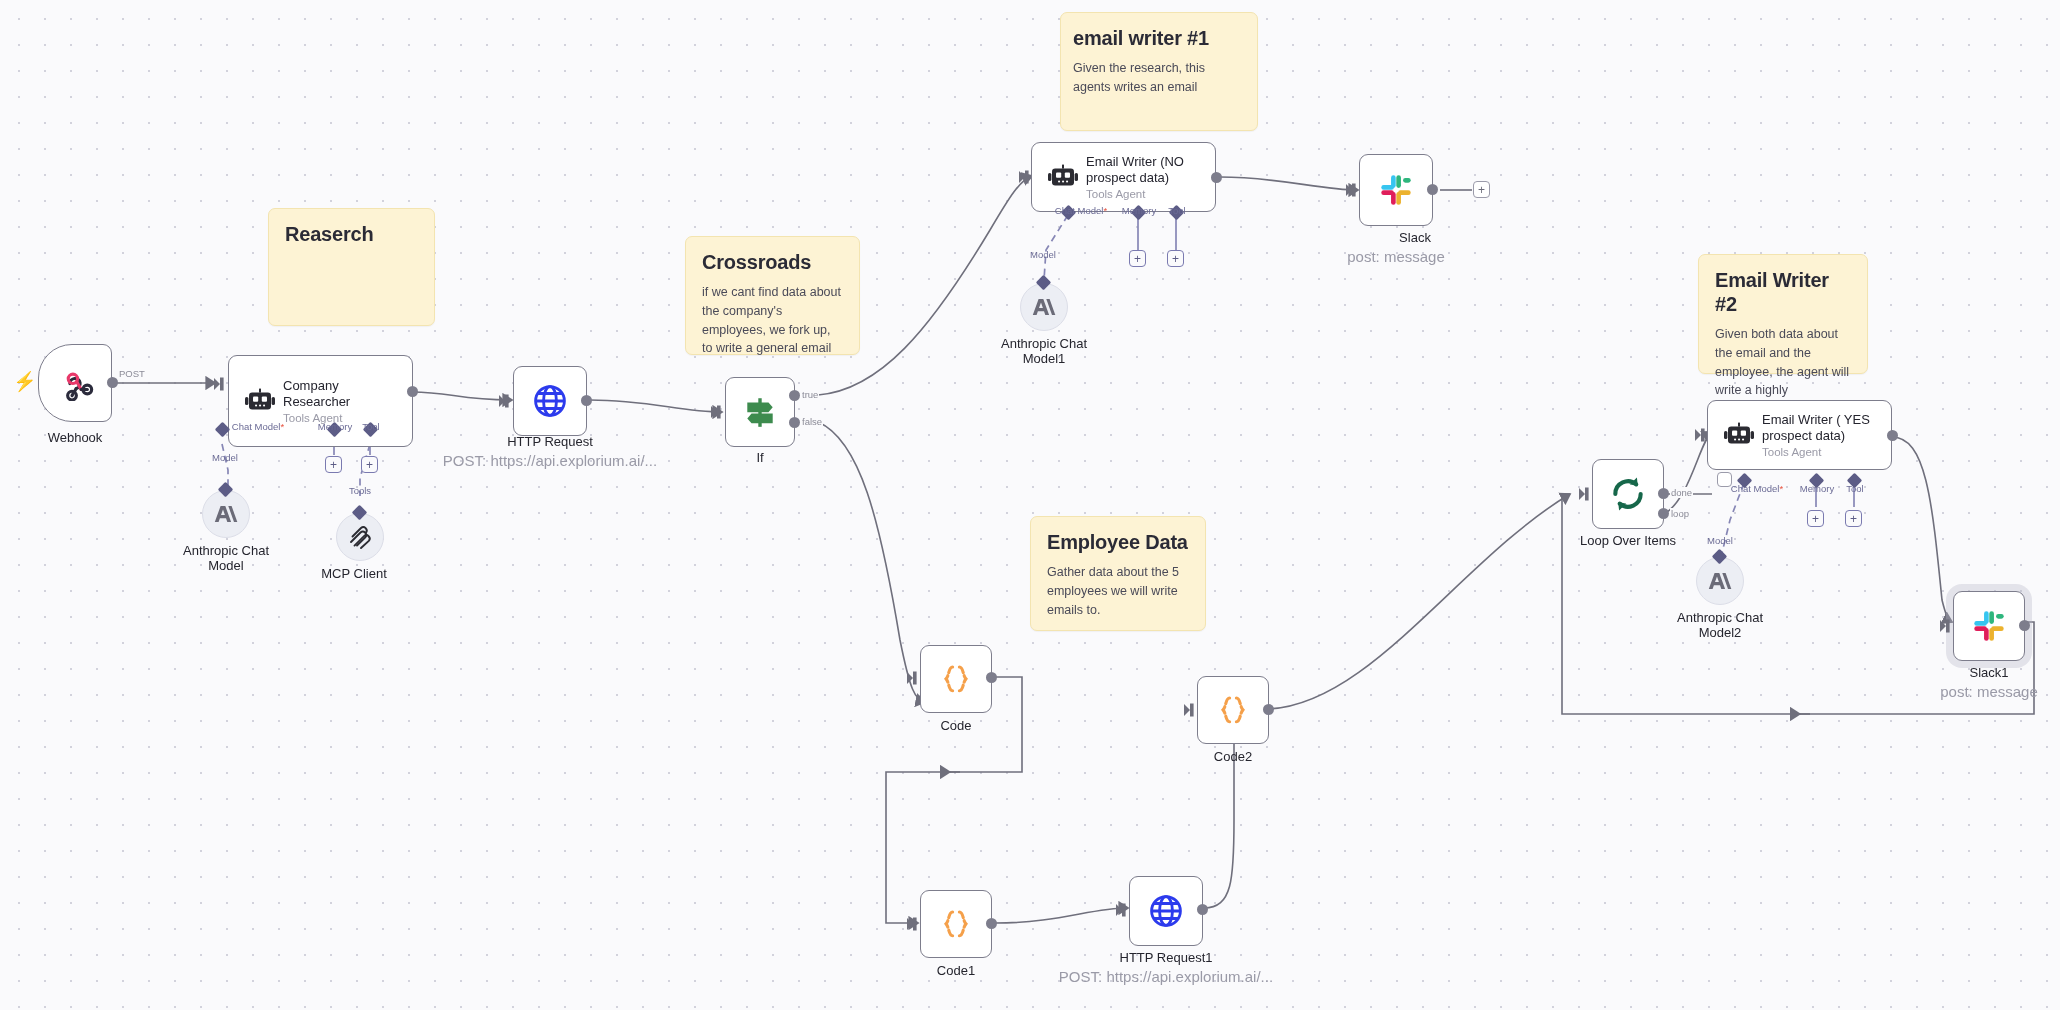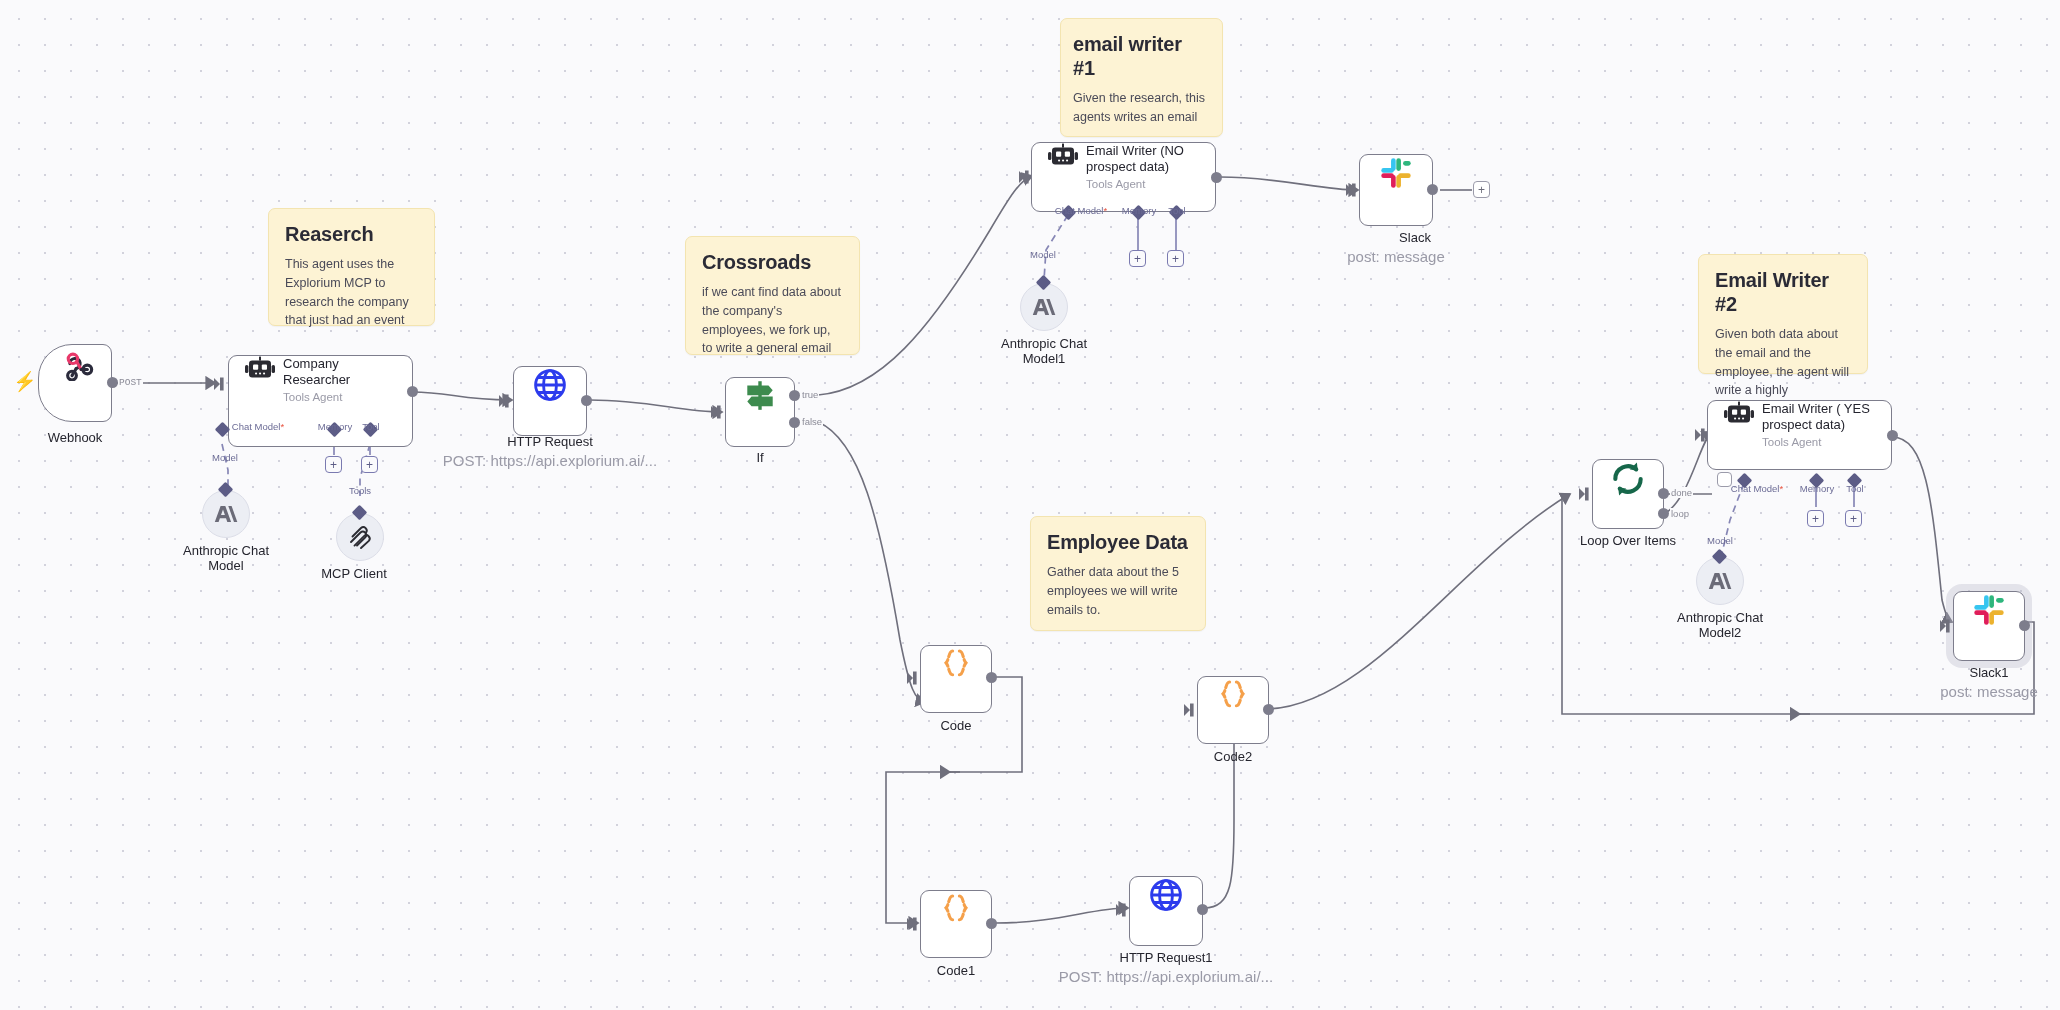--- a/index.html
+++ b/index.html
@@ -29,21 +29,21 @@
     letter-spacing:-0.2px; margin-bottom:9px; line-height:1.2;
   }
   .note p { font-size:12.5px; color:#4a4a58; line-height:1.5; }
 
   
   .node {
     position:absolute;
     background:#fff;
     border:1.6px solid #7d7d8c;
     border-radius:9px;
-    display:flex; align-items:flex-start;
+    display:flex; align-items:center;
     z-index:5;
   }
   .node.square { justify-content:center; }
   .node.trigger { border-top-left-radius:34px; border-bottom-left-radius:34px; }
   .node.selected { box-shadow:0 0 0 7px rgba(180,180,195,.32); }
 
   .node-label {
     position:absolute;
     left:50%; transform:translateX(-50%);
     text-align:center;
@@ -174,29 +174,28 @@
       <path d="M1854,483 L1854,507"></path>
     </g>
     <g fill="none" stroke="#8686b5" stroke-width="1.7" stroke-dasharray="7 5">
       <path d="M1068,215 L1046,250 L1044,280"></path>
       <path d="M1744,483 L1730,520 L1722,553"></path>
     </g>
   </svg>
 
   <div class="note" style="left:268px; top:208px; width:167px; height:118px;">
     <h3>Reaserch</h3>
-    <p>This agent uses the Explorium MCP to research the company that just had an event</p>
   </div>
 
   <div class="note" style="left:685px; top:236px; width:175px; height:119px;">
     <h3>Crossroads</h3>
     <p>if we cant find data about the company's employees, we fork up, to write a general email</p>
   </div>
 
-  <div class="note" style="left:1060px; top:18px; width:163px; height:119px;padding-left:12px;">
+  <div class="note" style="left:1060px; top:12px; width:198px; height:119px;padding-left:12px;">
     <h3>email writer #1</h3>
     <p>Given the research, this agents writes an email</p>
   </div>
 
   <div class="note" style="left:1698px; top:254px; width:170px; height:120px;">
     <h3>Email Writer #2</h3>
     <p>Given both data about the email and the employee, the agent will write a highly personalized email to each employee</p>
   </div>
 
   <div class="note" style="left:1030px; top:516px; width:176px; height:115px;">
@@ -210,21 +209,21 @@
       <path d="M8.6 12.4a3.4 3.4 0 1 1 4.2 3.3" fill="none" stroke="#2b2b3c" stroke-width="2.1" stroke-linecap="round"></path>
       <path d="M12.8 15.7 L10 20.4" fill="none" stroke="#2b2b3c" stroke-width="2.1" stroke-linecap="round"></path>
       <circle cx="10.6" cy="9.2" r="3.1" fill="none" stroke="#e8386a" stroke-width="2.1"></circle>
       <path d="M13.1 11 L16.1 16.3" fill="none" stroke="#e8386a" stroke-width="2.1" stroke-linecap="round"></path>
       <path d="M16.1 16.3 L20.2 16.3" fill="none" stroke="#2b2b3c" stroke-width="2.1" stroke-linecap="round"></path>
       <circle cx="20.2" cy="16.3" r="2.9" fill="none" stroke="#2b2b3c" stroke-width="2.1"></circle>
       <circle cx="10" cy="20.4" r="2.9" fill="none" stroke="#2b2b3c" stroke-width="2.1"></circle>
     </svg>
   </div>
   <div class="dot" style="left:107px; top:377px;"></div>
-  <div class="edge-label" style="left:118px; top:377px;font-family:Liberation Mono, monospace;">POST</div>
+  <div class="edge-label" style="left:118px; top:368px;">POST</div>
   <div class="node-label" style="left:75px; top:430px;">Webhook</div>
 
   <div class="node" style="left:228px; top:355px; width:185px; height:92px;">
     <svg class="ai-icon" viewBox="0 0 34 26">
       <rect x="6" y="4.5" width="22" height="17" rx="3.2" fill="#2b2b32"></rect>
       <rect x="10" y="8.5" width="5.2" height="5.2" rx="1" fill="#fff"></rect>
       <rect x="18.8" y="8.5" width="5.2" height="5.2" rx="1" fill="#fff"></rect>
       <rect x="12" y="16.5" width="2.1" height="2.1" rx="1" fill="#fff"></rect>
       <rect x="16" y="16.5" width="2.1" height="2.1" rx="1" fill="#fff"></rect>
       <rect x="20" y="16.5" width="2.1" height="2.1" rx="1" fill="#fff"></rect>

